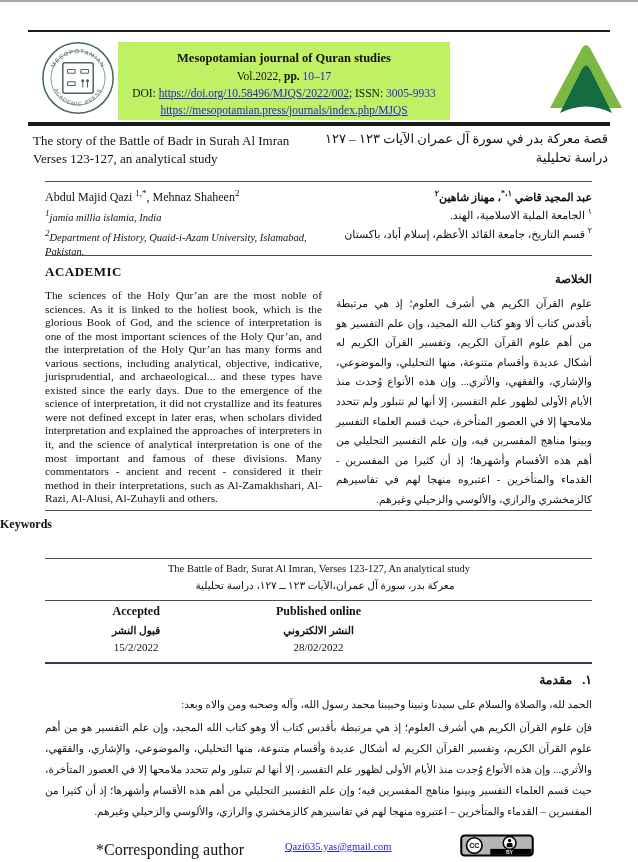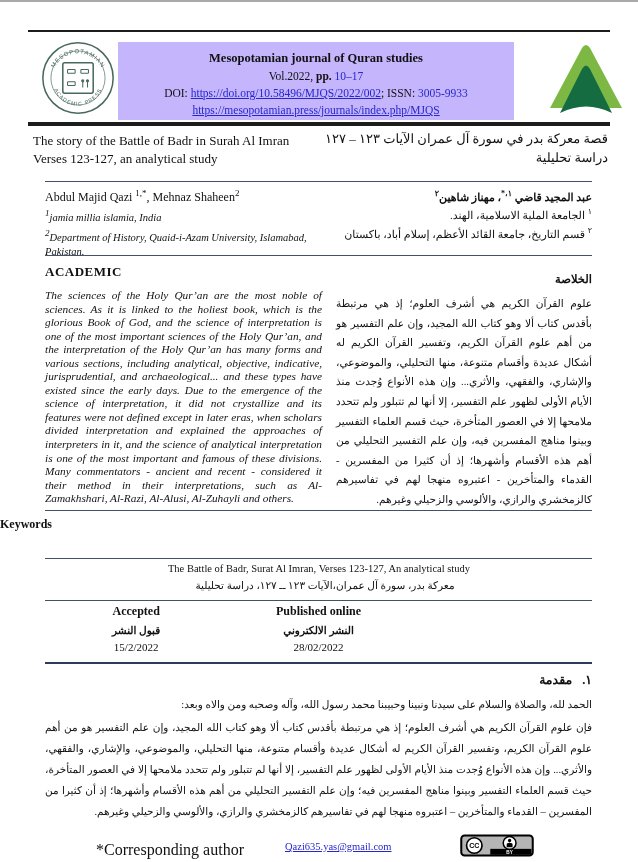--- a/index.html
+++ b/index.html
@@ -2,41 +2,41 @@
 <html><head>
 <meta charset="utf-8">
 <style>
   html,body{margin:0;padding:0;background:#fff;}
   .page{position:relative;width:638px;height:862px;background:#ffffff;
         font-family:"Liberation Serif",serif;color:#111;overflow:hidden;
         border-top:2px solid #a9a9a9;}
   .rule{position:absolute;background:#1c1c1c;}
   .rule.thin{height:1px;background:#44506a;}
   .rule.med{height:2px;background:#2e3c55;}
-  .hdr-box{position:absolute;left:118px;top:40px;width:396px;height:78px;
-           background:#c4b5fd;text-align:center;padding-top:7px;box-sizing:border-box;
+  .hdr-box{position:absolute;left:118px;top:40px;width:332px;height:78px;
+           background:#bef264;text-align:center;padding-top:7px;box-sizing:border-box;
            font-size:11.5px;line-height:1.5;}
   .hdr-box .jt{font-weight:bold;font-size:12.5px;}
   .blue{color:#2626cc;}
   a.link, .ulink{color:#2626cc;text-decoration:underline;cursor:pointer;}
   .seal{position:absolute;left:40px;top:38px;width:76px;height:76px;}
   .chev{position:absolute;left:546px;top:40px;width:80px;height:74px;}
   .title-en{position:absolute;left:33px;top:130px;width:274px;font-size:13px;line-height:1.4;}
   .title-ar{position:absolute;right:30px;top:128px;width:300px;font-size:13px;line-height:1.45;
             direction:rtl;text-align:right;}
   .au-en{position:absolute;left:45px;top:186px;width:290px;font-size:12px;}
   .au-en .aff{font-style:italic;font-size:10.5px;line-height:1.45;margin-top:2px;}
   .au-en sup{font-size:9px;}
   .au-ar{position:absolute;right:46px;top:186px;width:300px;direction:rtl;text-align:right;
          font-size:11px;line-height:1.6;}
   .au-ar .nm{font-weight:bold;}
   .au-ar sup{font-size:8px;}
   .abs-en{position:absolute;left:45px;top:262px;width:277px;}
   .abs-en h3{margin:0;font-size:13px;letter-spacing:.5px;}
-  .abs-en p{margin:9px 0 0 0;font-size:11.3px;line-height:1.2;text-align:justify;font-style:italic;}
+  .abs-en p{margin:9px 0 0 0;font-size:11.3px;line-height:1.2;text-align:justify;}
   .abs-ar{position:absolute;right:46px;top:270px;width:263px;direction:rtl;text-align:right;}
   .abs-ar h3{margin:0;font-size:11.5px;font-weight:bold;}
   .abs-ar p{margin:8px 0 0 7px;font-size:10.6px;line-height:1.85;text-align:justify;}
   .kw-head{position:absolute;left:0;top:515px;width:100%;text-align:left;}
   .kw-head .en{font-weight:bold;font-size:12px;}
   .kw-head .ar{font-weight:bold;font-size:11px;direction:rtl;margin-top:4px;}
   .kw-body{position:absolute;left:0;top:561px;width:100%;text-align:center;}
   .kw-body .en{font-size:10.5px;}
   .kw-body .ar{font-size:10.5px;direction:rtl;margin-top:5px;margin-left:12px;}
   .dates{position:absolute;left:45px;top:602px;width:547px;display:grid;

